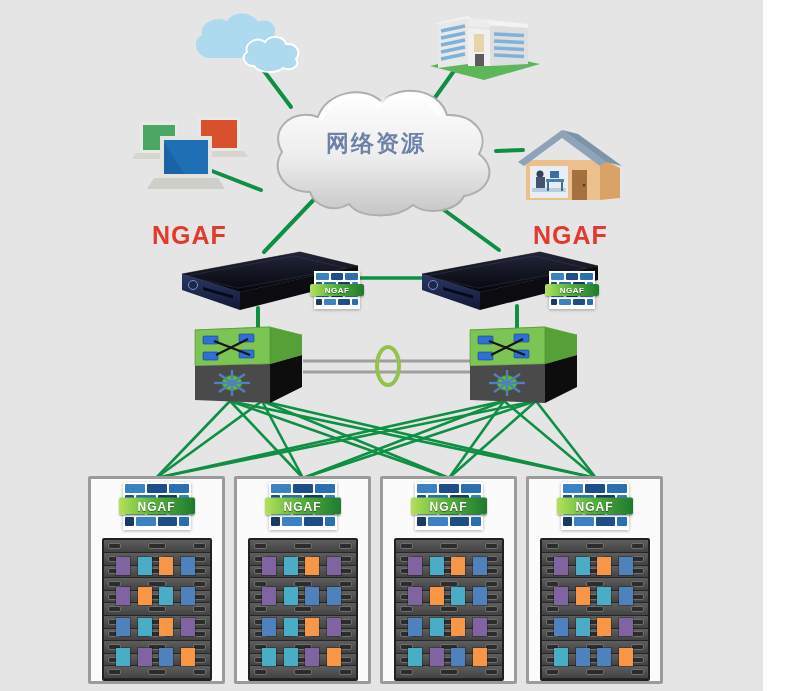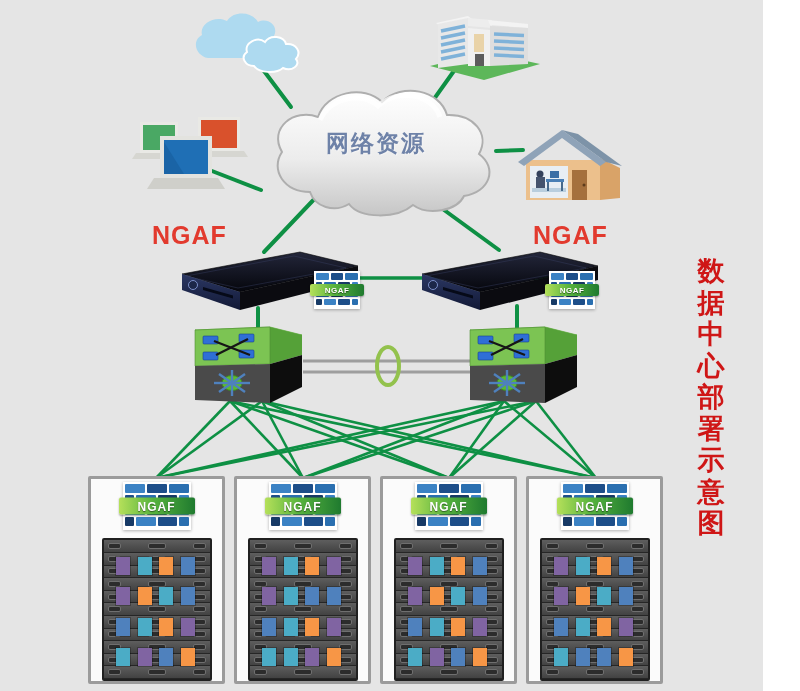--- a/index.html
+++ b/index.html
@@ -731,15 +731,14 @@
             <span class="vm" style="background: rgb(128, 100, 162);"></span>
             <span class="vm" style="background: rgb(75, 172, 198);"></span>
             <span class="vm" style="background: rgb(79, 129, 189);"></span>
             <span class="vm" style="background: rgb(79, 129, 189);"></span>
             <span class="vm" style="background: rgb(247, 150, 70);"></span>
           </div>
         </div>
       </div>
     </div>
 
-  <div id="side-title">数据中心部署示意图</div>
 
 </div>
 
 </body></html>

